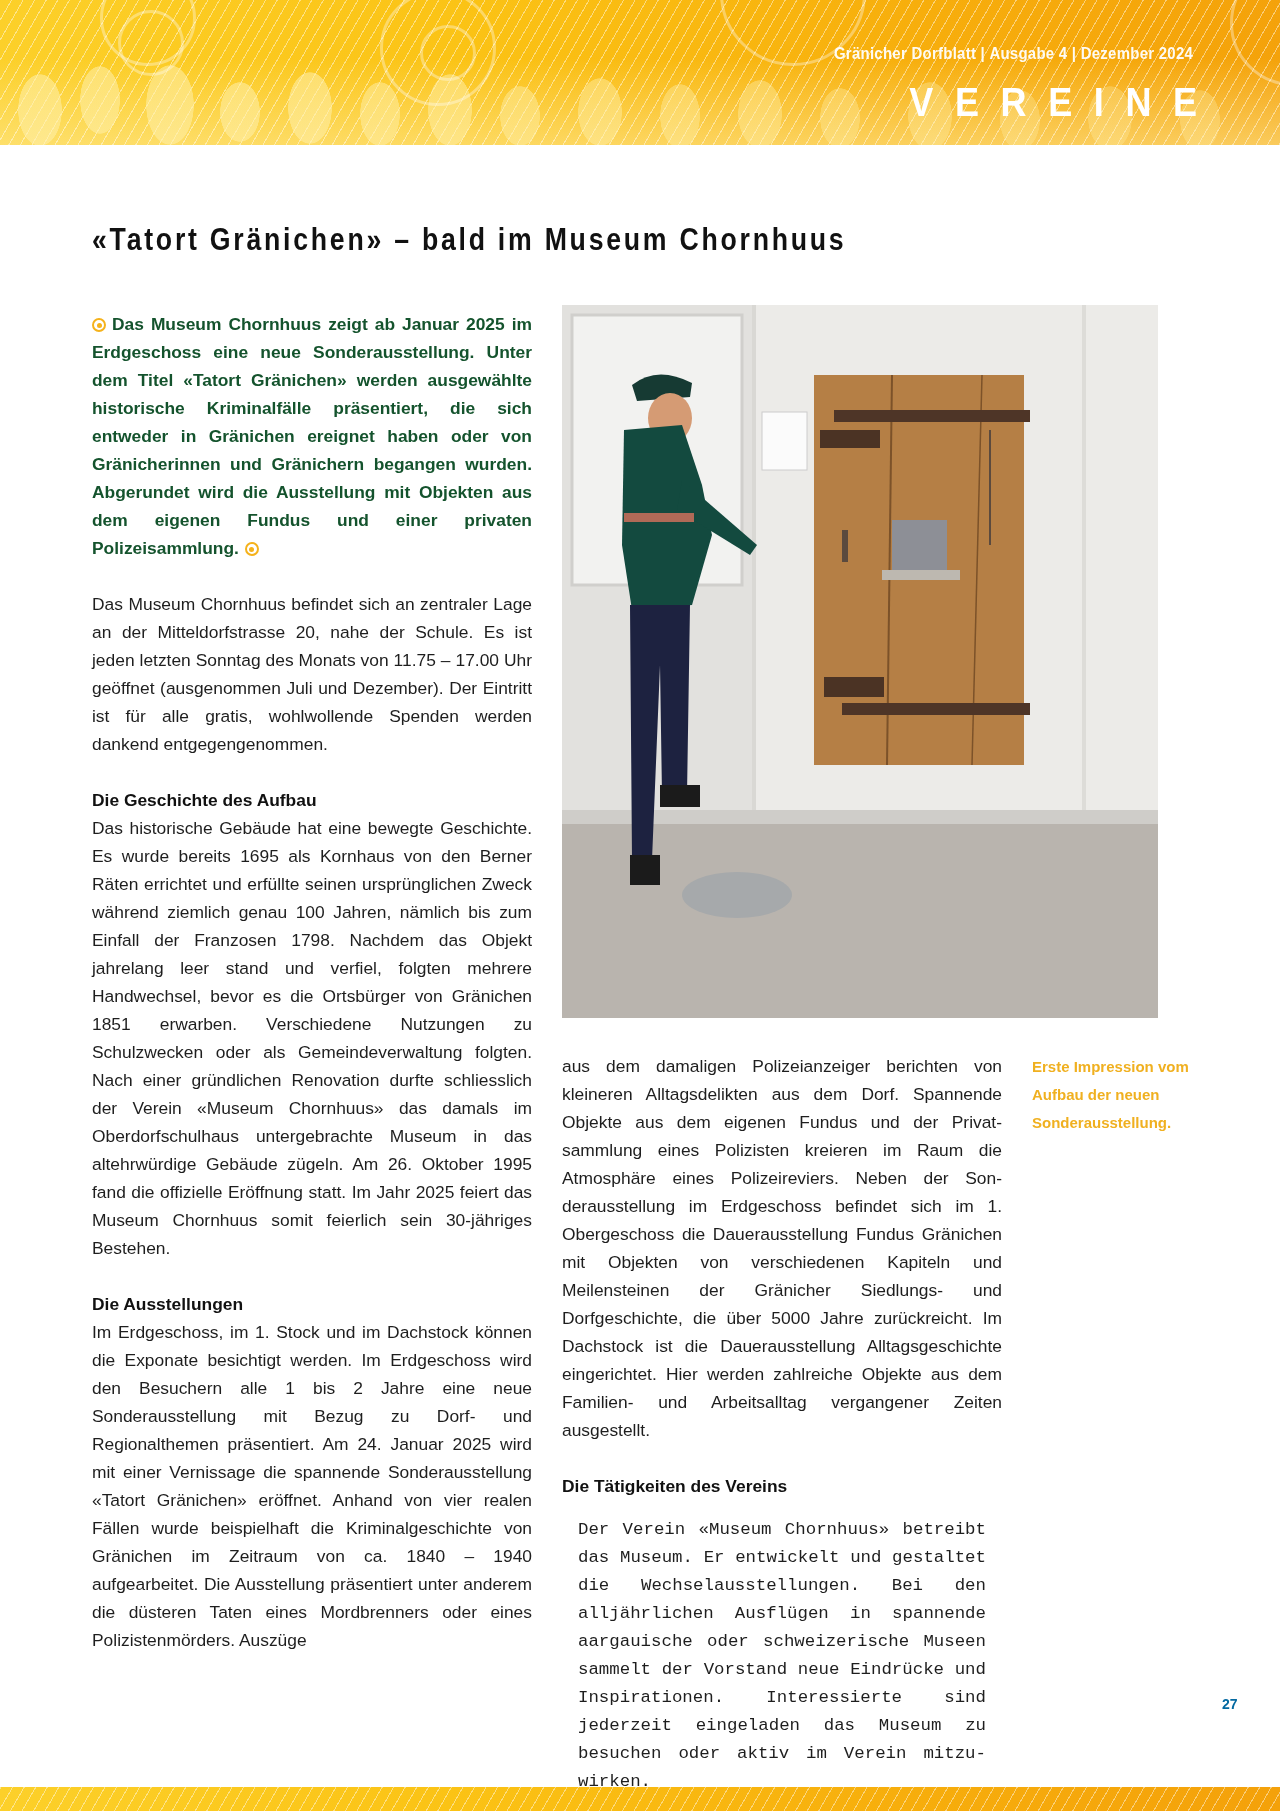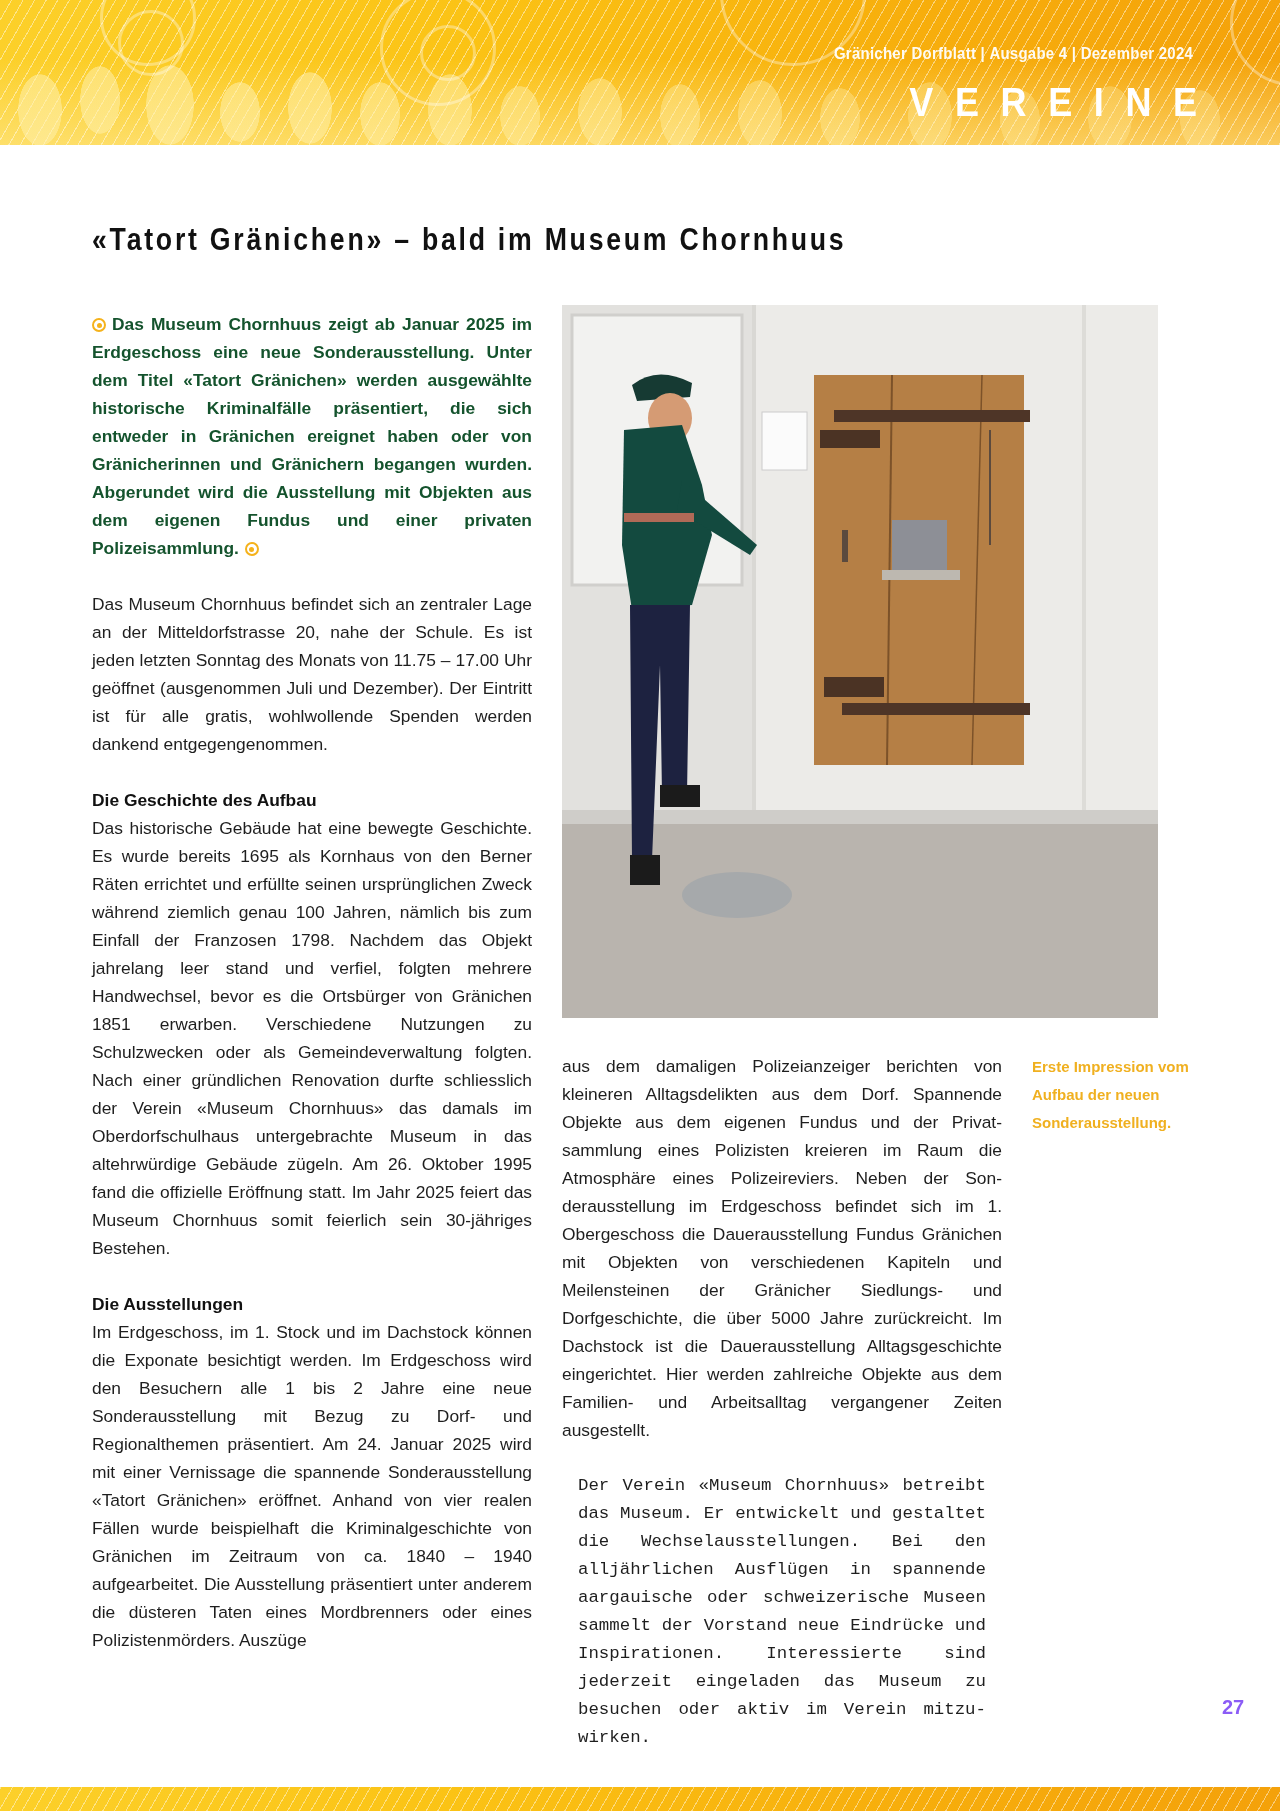--- a/index.html
+++ b/index.html
@@ -86,21 +86,21 @@
   .byline-row { display:flex; justify-content:space-between; }
   .caption {
     position:absolute; left:1032px; top:1053px; width:180px;
     color:#f0b020; font-weight:bold; font-size:15px; line-height:28px;
   }
   .photo {
     position:absolute; left:562px; top:305px; width:596px; height:713px; overflow:hidden;
     background:#eceae6;
   }
   .page-number {
-    position:absolute; left:1222px; top:1696px; font-size:20px; font-weight:bold; color:#8b5cf6;
+    position:absolute; left:1222px; top:1696px; font-size:14px; font-weight:bold; color:#0369a1;
   }
   .footer-band {
     position:absolute; left:0; top:1787px; width:1280px; height:24px;
     background:
       repeating-linear-gradient(-60deg, rgba(255,255,255,0) 0px, rgba(255,255,255,0) 9px, rgba(255,255,255,0.45) 9px, rgba(255,255,255,0.45) 10px),
       linear-gradient(90deg, #fcd02a 0%, #fbc315 35%, #f7ae0c 70%, #f4a10a 100%);
   }
 </style>
 </head>
 <body>
@@ -169,20 +169,21 @@
     <path d="M120 175 L195 240 L188 250 L115 205 Z" fill="#134a3f"></path>
     <rect x="62" y="208" width="70" height="9" fill="#b06a57"></rect>
     <path d="M68 300 L128 300 L125 490 L100 490 L98 360 L90 555 L70 555 Z" fill="#1d2240"></path>
     <rect x="68" y="550" width="30" height="30" fill="#1b1b1b"></rect>
     <rect x="98" y="480" width="40" height="22" fill="#1b1b1b"></rect>
   </svg>
 </div>
 
 <div class="col col-mid">
   <p>aus dem damaligen Polizeianzeiger berichten von kleineren Alltagsdelikten aus dem Dorf. Spannende Objekte aus dem eigenen Fundus und der Privat­sammlung eines Polizisten kreieren im Raum die Atmosphäre eines Polizeireviers. Neben der Son­derausstellung im Erdgeschoss befindet sich im 1. Obergeschoss die Dauerausstellung Fundus Grä­nichen mit Objekten von verschiedenen Kapiteln und Meilensteinen der Gränicher Siedlungs- und Dorfgeschichte, die über 5000 Jahre zurückreicht. Im Dachstock ist die Dauerausstellung Alltagsge­schichte eingerichtet. Hier werden zahlreiche Ob­jekte aus dem Familien- und Arbeitsalltag vergan­gener Zeiten ausgestellt.</p>
+  <h3>Die Tätigkeiten des Vereins</h3>
   <p style="margin:16px;text-align-last:left;font-family:Liberation Mono, monospace;">Der Verein «Museum Chornhuus» betreibt das Mu­seum. Er entwickelt und gestaltet die Wechselaus­stellungen. Bei den alljährlichen Ausflügen in span­nende aargauische oder schweizerische Museen sammelt der Vorstand neue Eindrücke und Inspira­tionen. Interessierte sind jederzeit eingeladen das Museum zu besuchen oder aktiv im Verein mitzu­wirken.</p>
 </div>
 
 <div class="caption">Erste Impression vom Aufbau der neuen Sonder­ausstellung.</div>
 
 <div class="page-number">27</div>
 
 <div class="footer-band"></div>
 
 </body></html>

